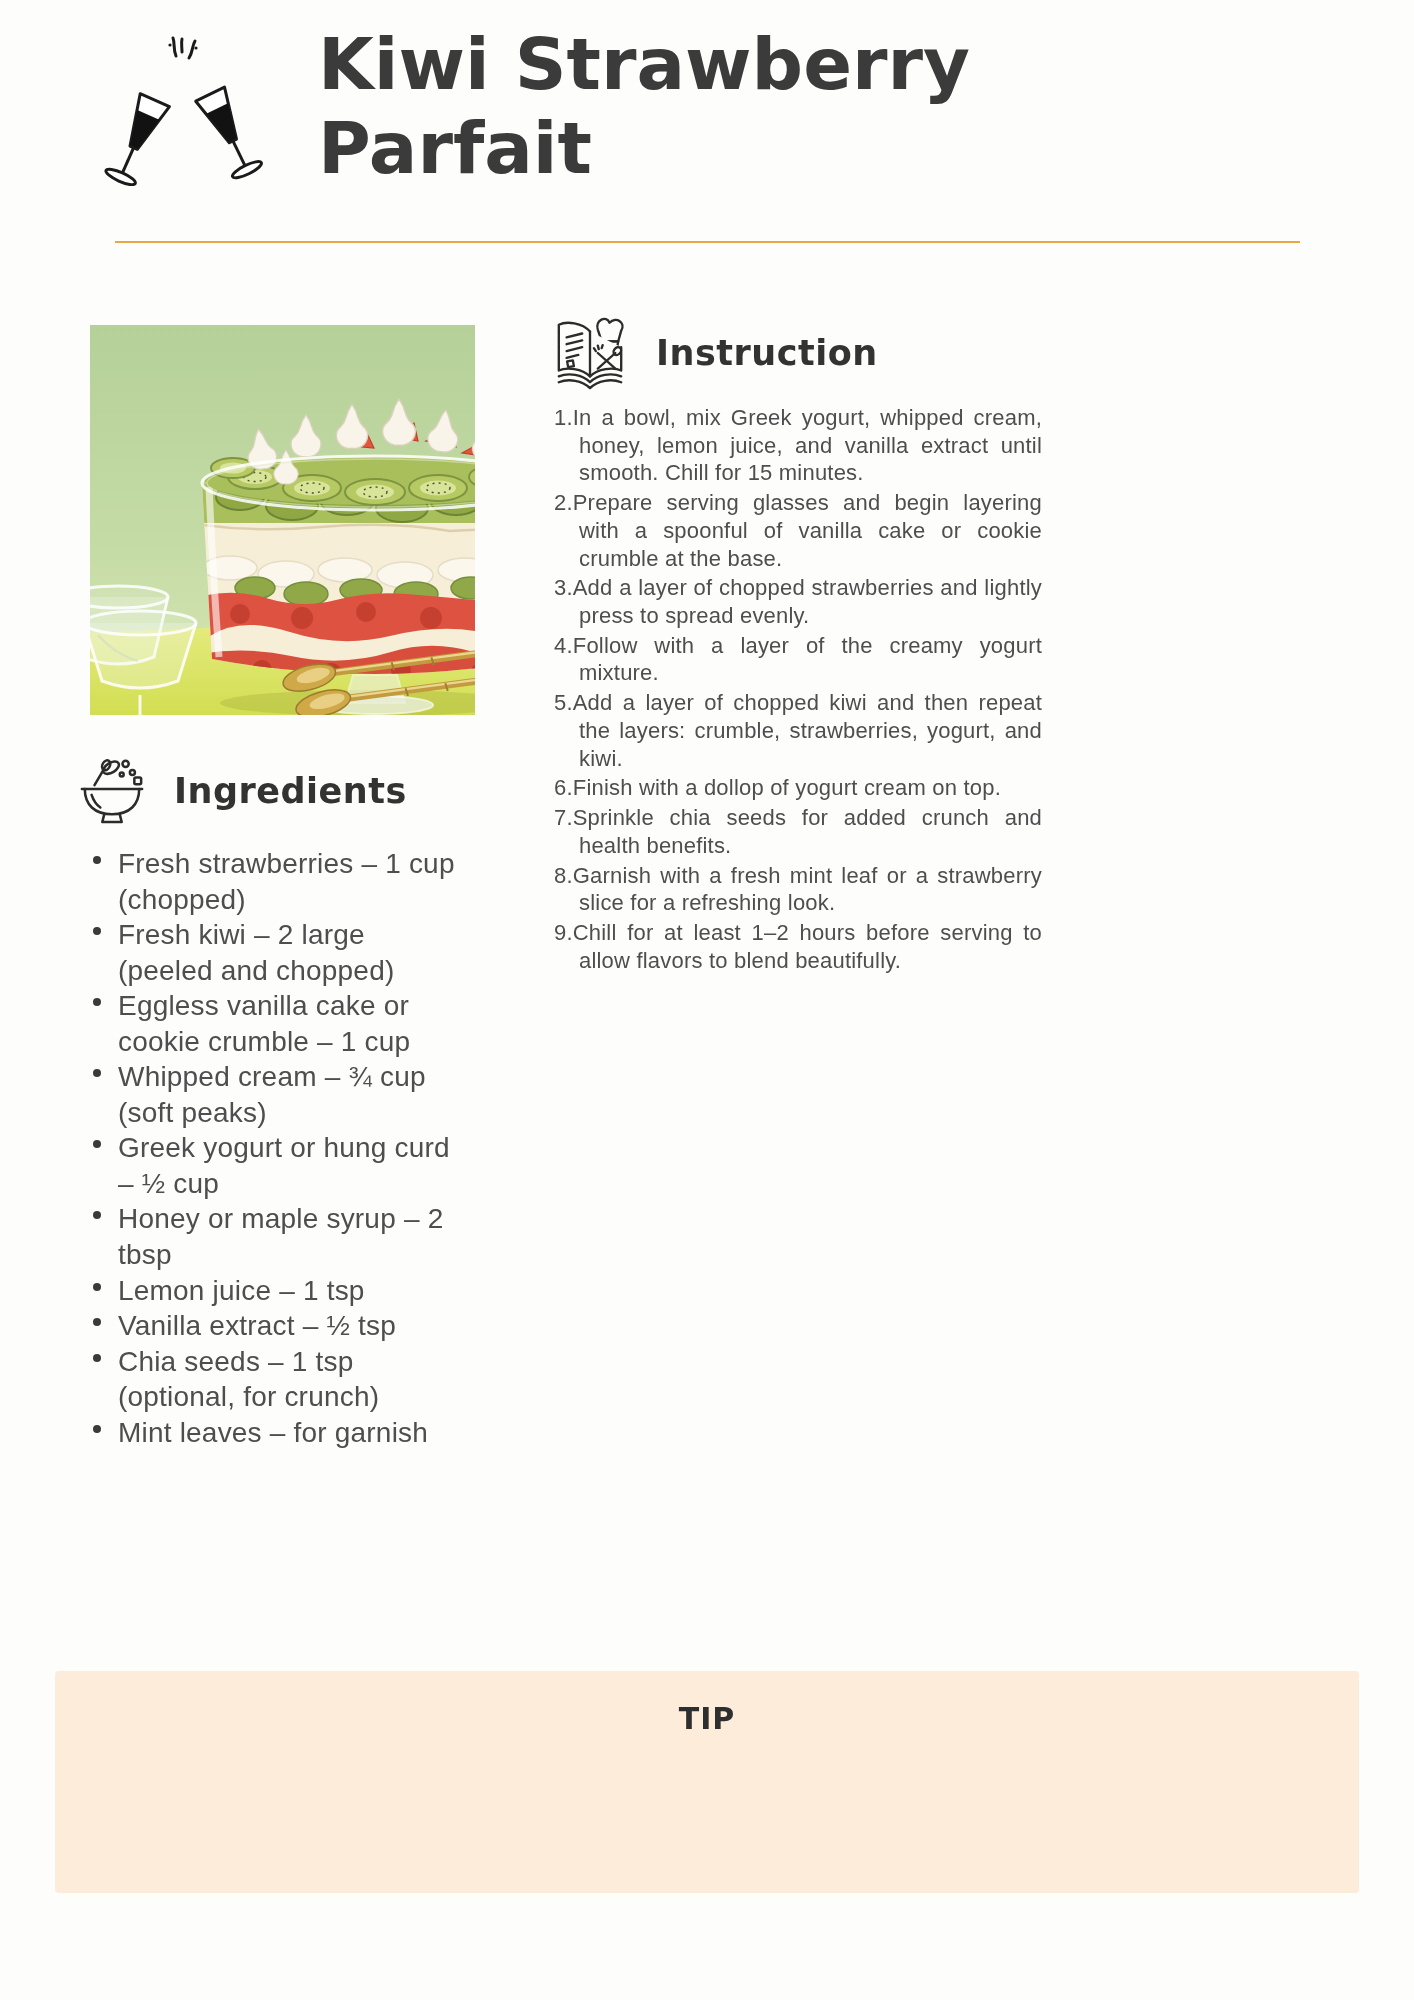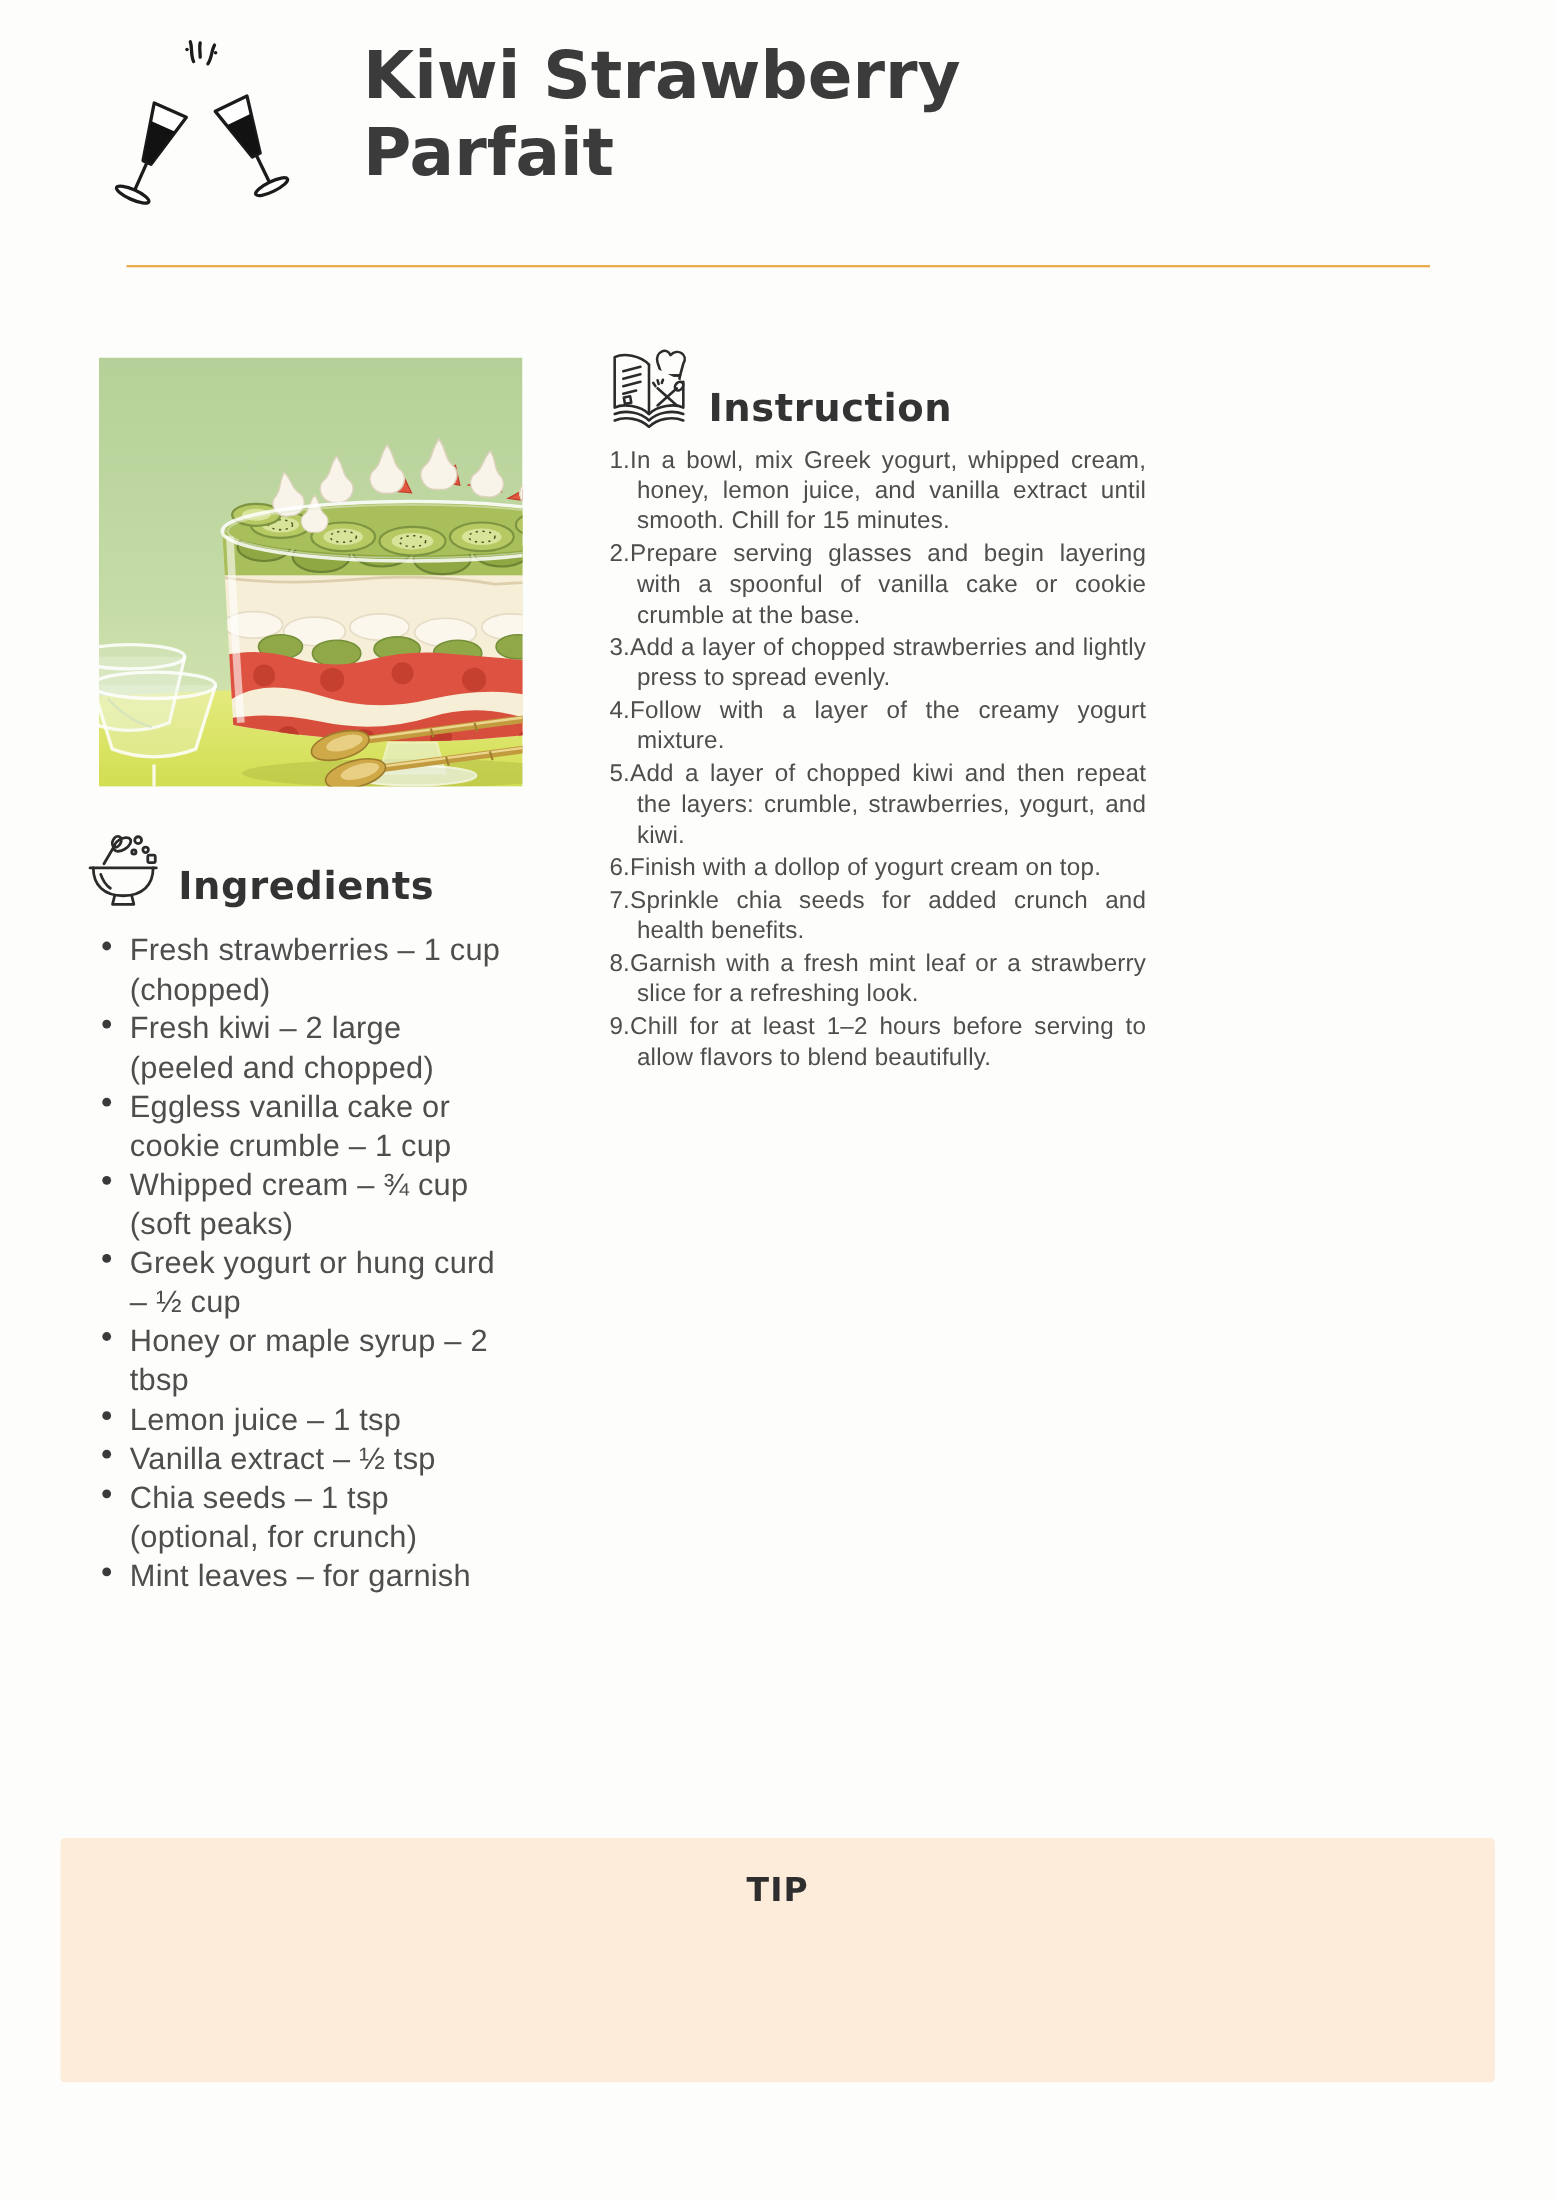--- a/index.html
+++ b/index.html
@@ -5,30 +5,30 @@
   html,body{margin:0;padding:0;}
   body{background:#e9e9e9;}
   .page{
     position:relative;width:1414px;height:2000px;margin:0 auto;
     background:#fdfdfb;overflow:hidden;
     font-family:"Liberation Sans",sans-serif;color:#4e4e4e;
   }
   
   .glasses-icon{position:absolute;left:92px;top:36px;width:182px;height:164px;}
   .page-title{
-    position:absolute;left:318px;top:22px;width:760px;margin:12px;
+    position:absolute;left:318px;top:22px;width:760px;margin:0;
     font-family:"DejaVu Sans",sans-serif;font-weight:800;
-    font-size:60px;line-height:1.17;color:#3b3b3b;letter-spacing:0px;
+    font-size:72px;line-height:1.17;color:#3b3b3b;letter-spacing:0px;
   }
   .divider{position:absolute;left:115px;top:241px;width:1185px;height:2px;background:#e9a843;}
   
   .photo{position:absolute;left:90px;top:325px;width:385px;height:390px;margin:0;}
   .photo svg{display:block;width:100%;height:100%;}
   
-  .section-header{display:flex;align-items:flex-end;gap:16px;}
+  .section-header{display:flex;align-items:center;gap:28px;}
   .section-title{
     margin:0;font-family:"DejaVu Sans",sans-serif;font-weight:800;
     font-size:35px;color:#333;letter-spacing:0.5px;
   }
   .instruction-section{position:absolute;left:552px;top:314px;width:492px;}
   .instruction-section .section-header svg{width:76px;height:78px;flex:0 0 auto;}
   .instruction-list{
     margin:12px 0 0;padding:0;list-style:none;counter-reset:step;
     font-size:22px;line-height:1.26;letter-spacing:0.2px;text-align:justify;
   }

